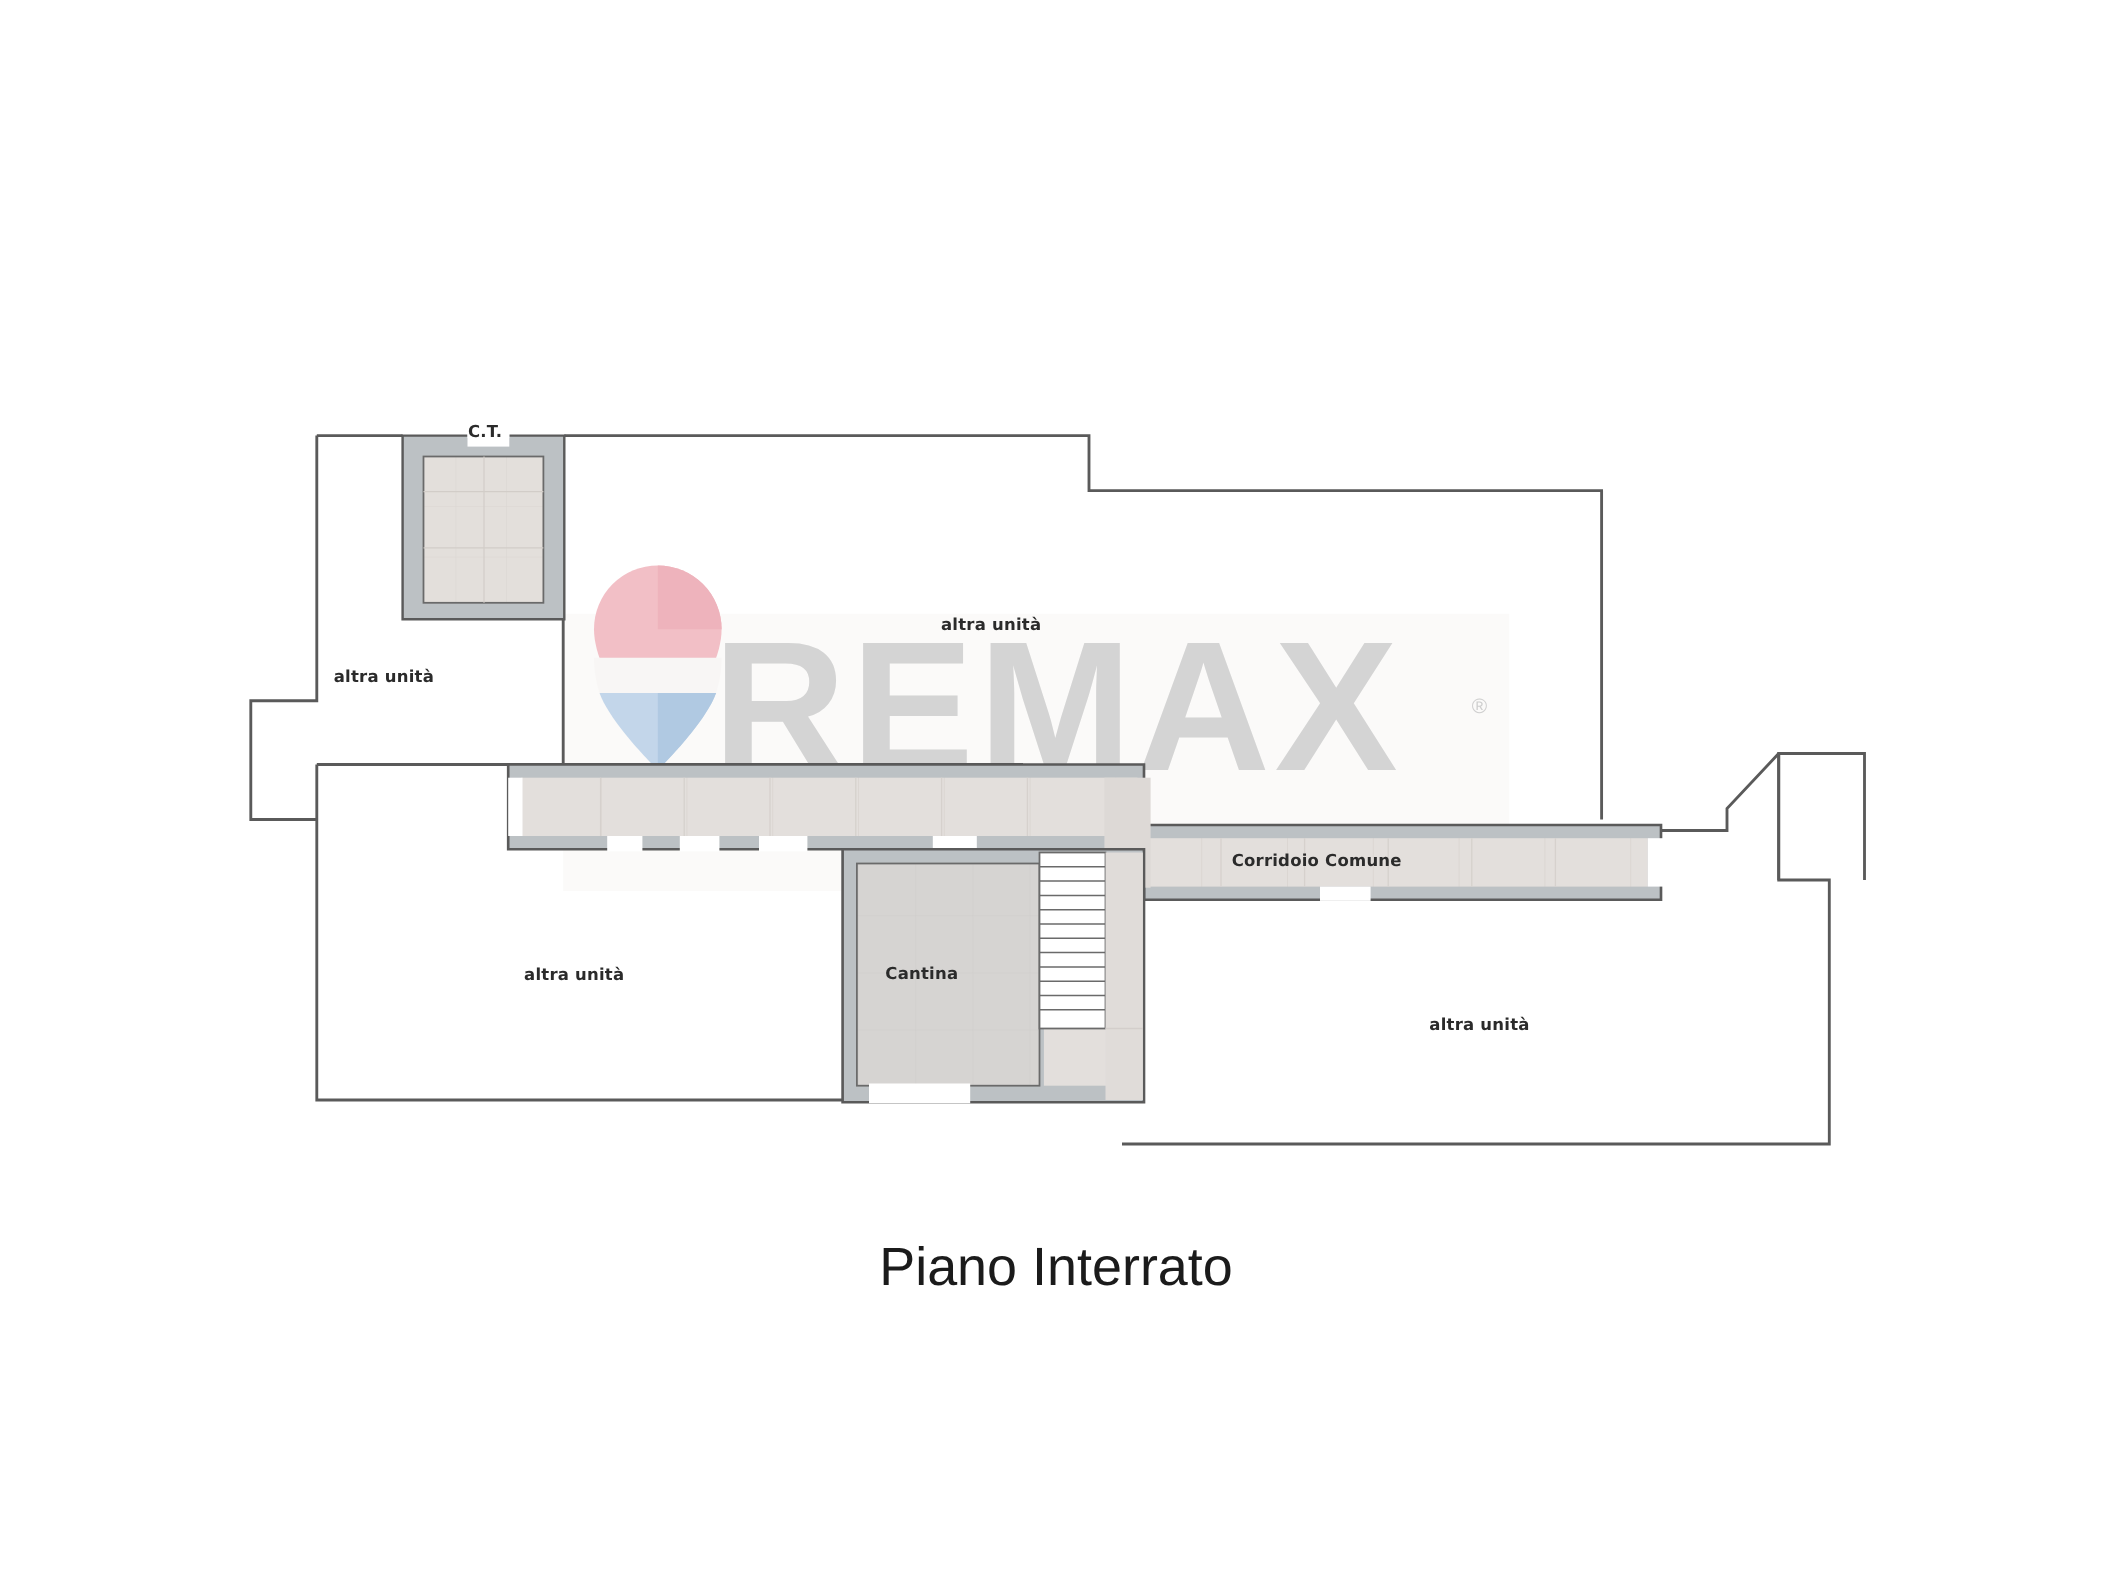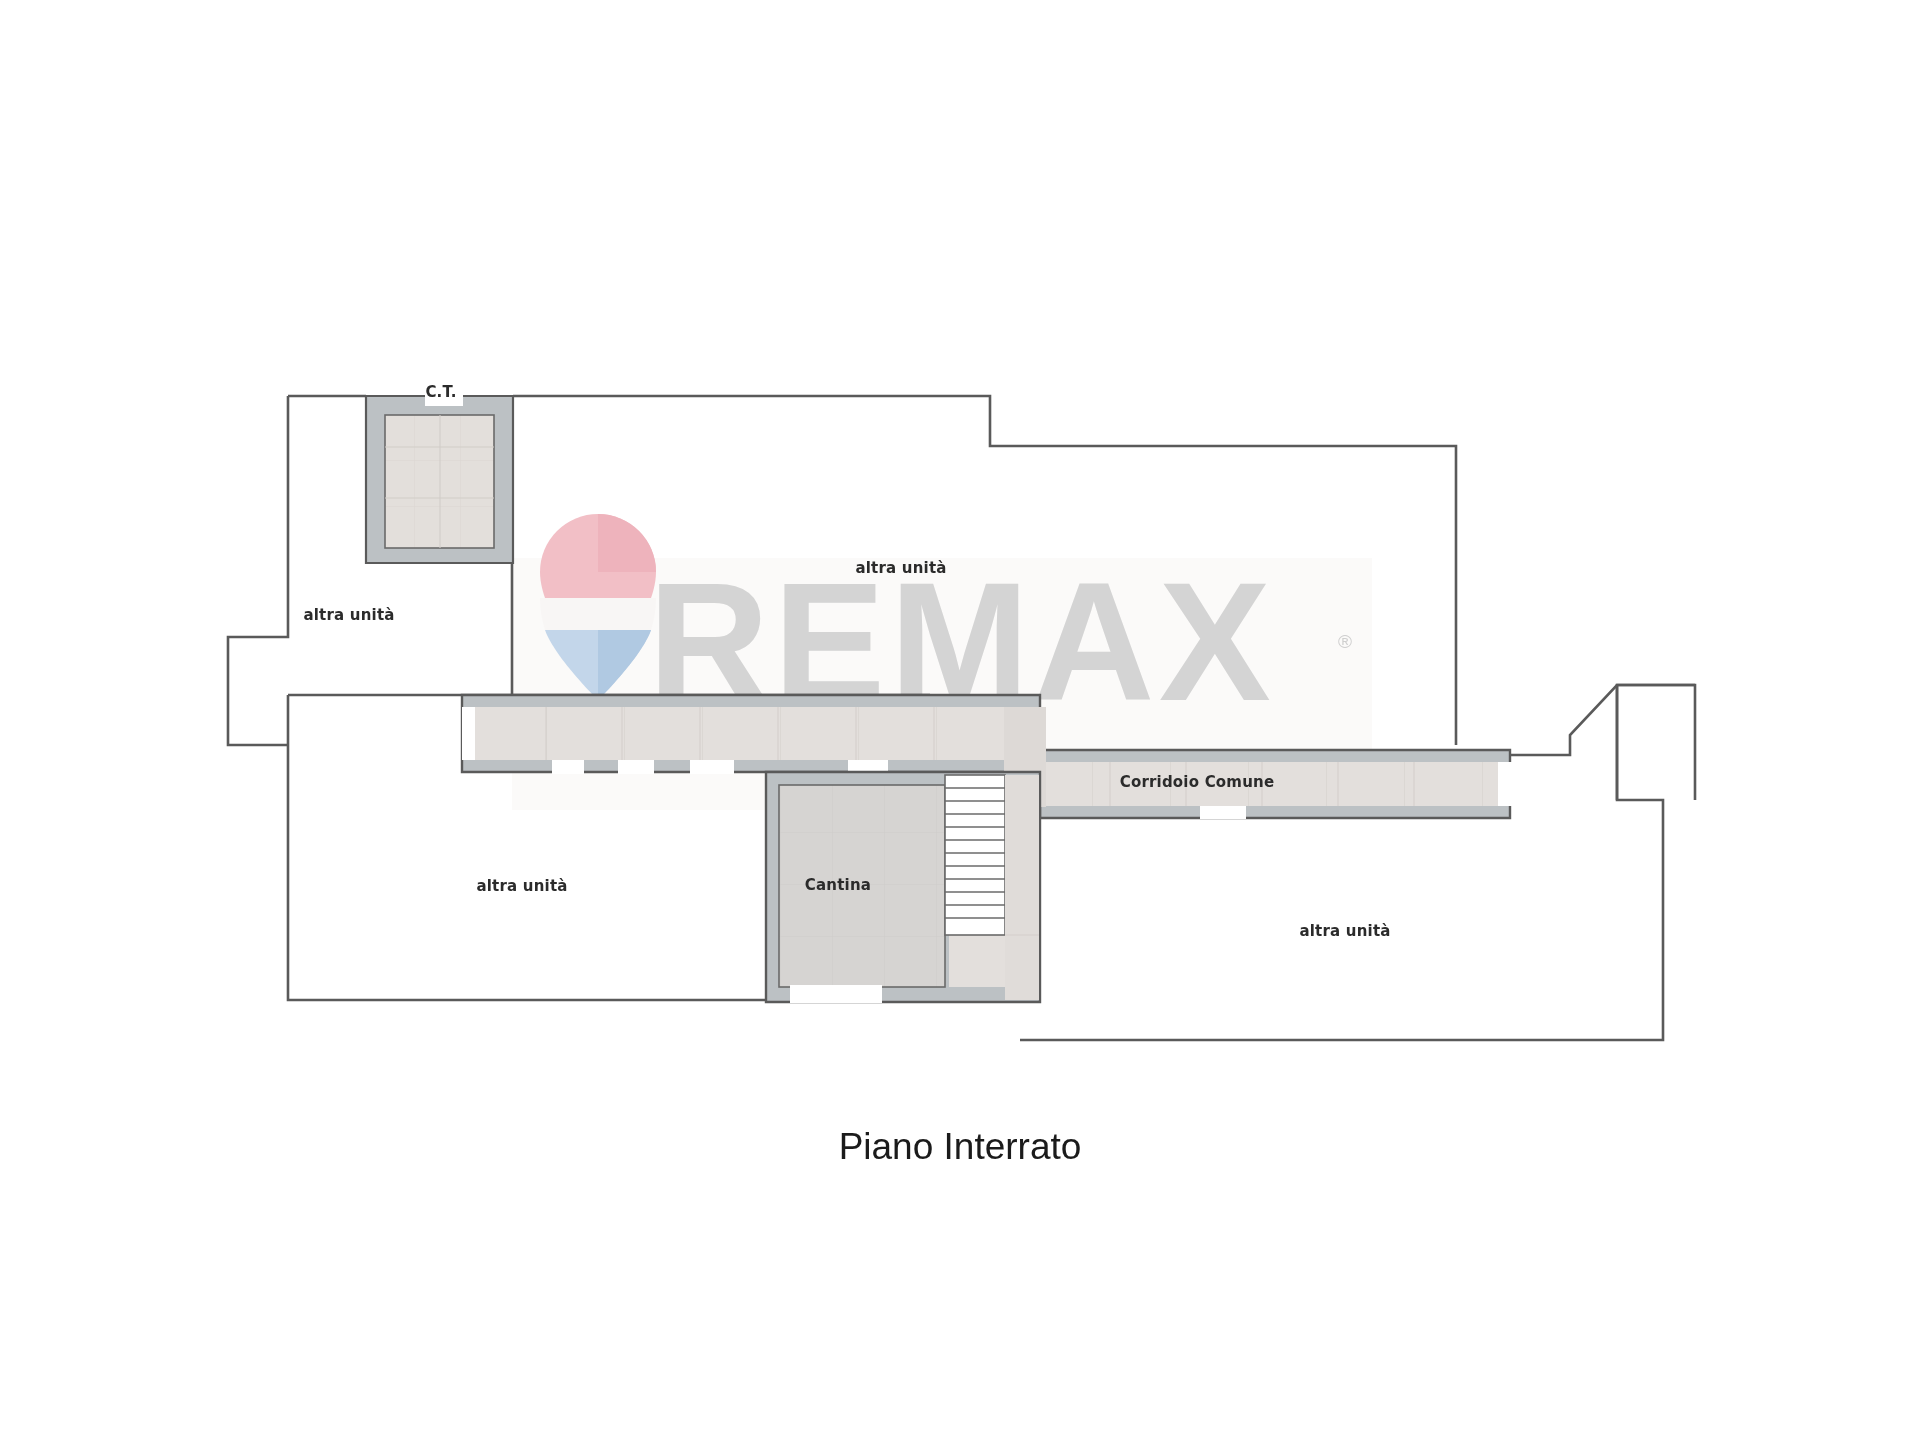--- a/index.html
+++ b/index.html
@@ -35,21 +35,21 @@
     fill: #2b2b2b;
     letter-spacing: 0.2px;
   }
   .plan-title {
     position: absolute;
     left: 0;
     width: 1920px;
     top: 1128px;
     text-align: center;
     font-family: "Liberation Sans", sans-serif;
-    font-size: 37px;
+    font-size: 49px;
     font-weight: 400;
     color: #1b1b1b;
     letter-spacing: 0px;
     line-height: 1;
     user-select: none;
   }
 </style>
 </head>
 <body>
 

